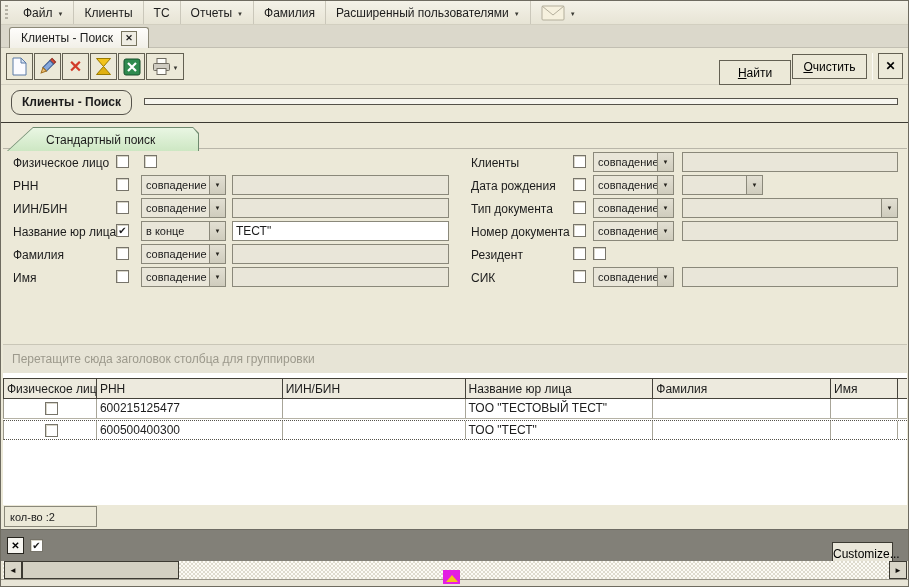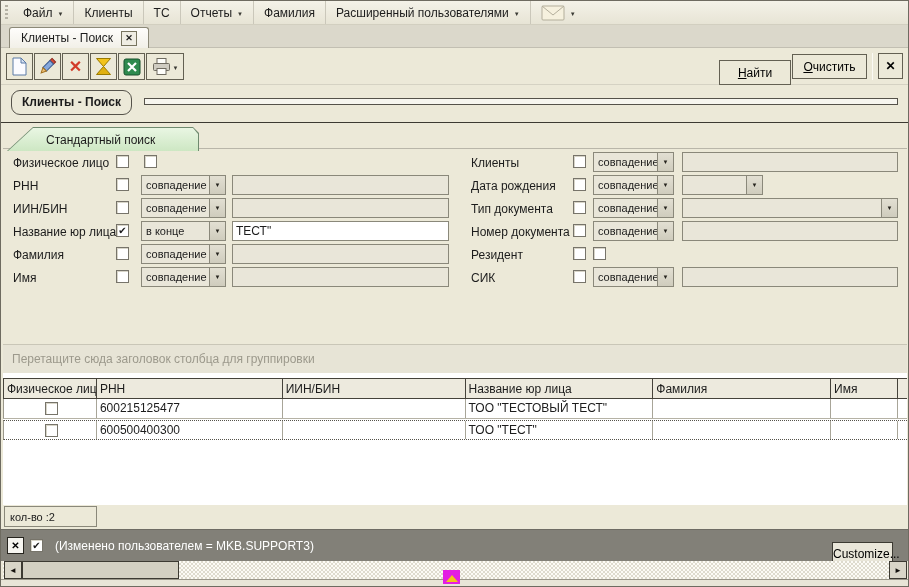--- a/index.html
+++ b/index.html
@@ -400,21 +400,20 @@
 
   <div class="countbox">кол-во :2</div>
 
   <div class="statusbar">
     <button class="sb-x">
         <span class="glyph-close"></span>
       </button>
     <span class="cb sb-cb">
         <span class="glyph-check"></span>
       </span>
-    <span class="sb-msg">(Изменено пользователем = MKB.SUPPORT3)</span>
     <button class="btn sb-customize">Customize...</button>
   </div>
 
   <div class="hscroll-track"></div>
   <div class="hs-btn hs-left">
       <span class="glyph-left"></span>
     </div>
   <div class="hs-thumb"></div>
   <div class="hs-btn hs-right">
       <span class="glyph-right"></span>

